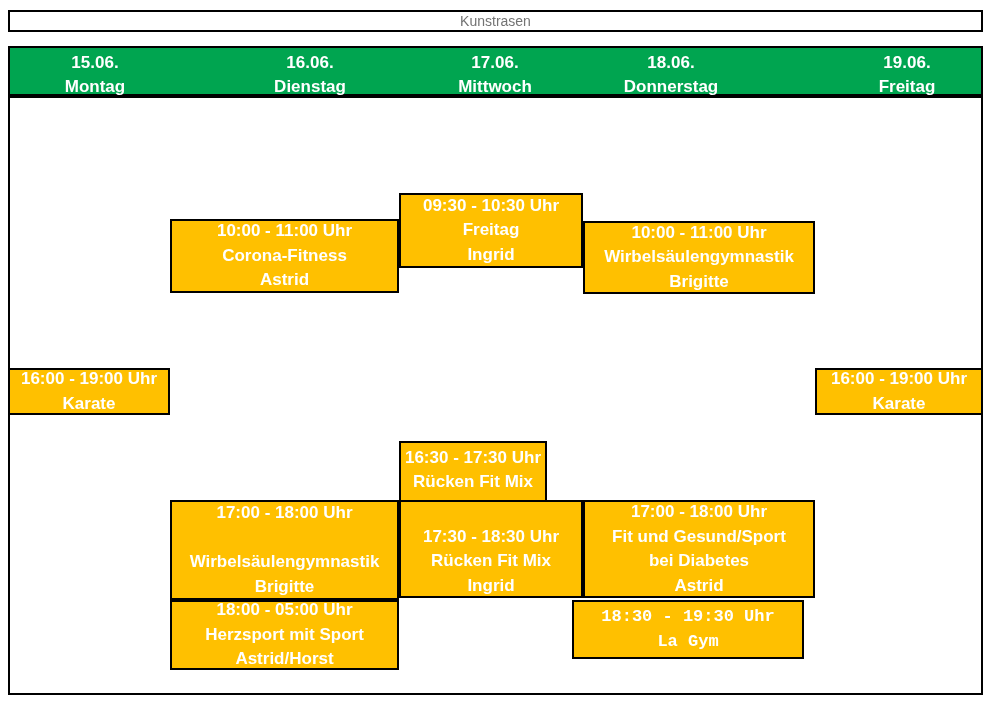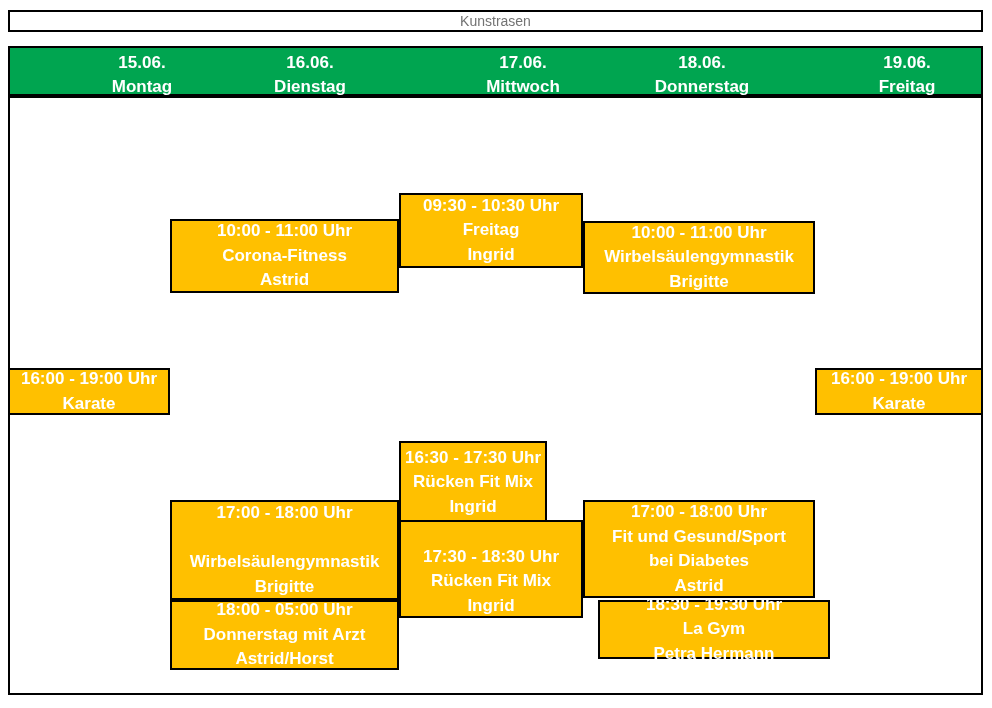--- a/index.html
+++ b/index.html
@@ -78,33 +78,33 @@
   }
 </style>
 </head>
 <body>
 
 <div class="page">
   <div class="title-box">
     <span>Kunstrasen</span>
   </div>
   <div class="day-header" id="dayHeader">
-      <div class="day-cell" style="left: 85px; margin-left: 47px;">
+      <div class="day-cell" style="left: 85px;">
         <div>15.06.</div>
         <div>Montag</div>
       </div>
       <div class="day-cell" style="left: 300px;">
         <div>16.06.</div>
         <div>Dienstag</div>
       </div>
-      <div class="day-cell" style="left: 485px; margin-left: 28px;">
+      <div class="day-cell" style="left: 485px;">
         <div>17.06.</div>
         <div>Mittwoch</div>
       </div>
-      <div class="day-cell" style="left: 692px;">
+      <div class="day-cell" style="left: 661px;">
         <div>18.06.</div>
         <div>Donnerstag</div>
       </div>
       <div class="day-cell" style="left: 897px;">
         <div>19.06.</div>
         <div>Freitag</div>
       </div>
     </div>
   <div class="main-area"></div>
 <div class="event" style="left: 8px; top: 368px; width: 162px; height: 47px;">
@@ -134,35 +134,34 @@
       <div class="line">16:30 - 17:30 Uhr</div>
       <div class="line">Rücken Fit Mix</div>
       <div class="line">Ingrid</div>
     </div>
     <div class="event" style="left: 170px; top: 500px; width: 229px; height: 100px;">
       <div class="line">17:00 - 18:00 Uhr</div>
       <div class="line">&nbsp;</div>
       <div class="line">Wirbelsäulengymnastik</div>
       <div class="line">Brigitte</div>
     </div>
-    <div class="event" style="left: 399px; top: 520px; width: 184px; height: 98px; text-align: center;">
+    <div class="event" style="left: 399px; top: 500px; width: 184px; height: 98px; text-align: center;">
       <div class="line">&nbsp;</div>
       <div class="line">17:30 - 18:30 Uhr</div>
       <div class="line">Rücken Fit Mix</div>
       <div class="line">Ingrid</div>
     </div>
     <div class="event" style="left: 583px; top: 500px; width: 232px; height: 98px;">
       <div class="line">17:00 - 18:00 Uhr</div>
       <div class="line">Fit und Gesund/Sport</div>
       <div class="line">bei Diabetes</div>
       <div class="line">Astrid</div>
     </div>
     <div class="event" style="left: 170px; top: 600px; width: 229px; height: 70px;">
       <div class="line">18:00 - 05:00 Uhr</div>
-      <div class="line">Donnerstag mit Arzt</div>
+      <div class="line">Herzsport mit Sport</div>
       <div class="line">Astrid/Horst</div>
     </div>
-    <div class="event" style="left: 598px; top: 600px; width: 232px; height: 59px;">
+    <div class="event" style="left: 572px; top: 600px; width: 232px; height: 59px; font-family: Liberation Mono, monospace;">
       <div class="line">18:30 - 19:30 Uhr</div>
       <div class="line">La Gym</div>
-      <div class="line">Petra Hermann</div>
     </div>
   </div>
 
 </body></html>

